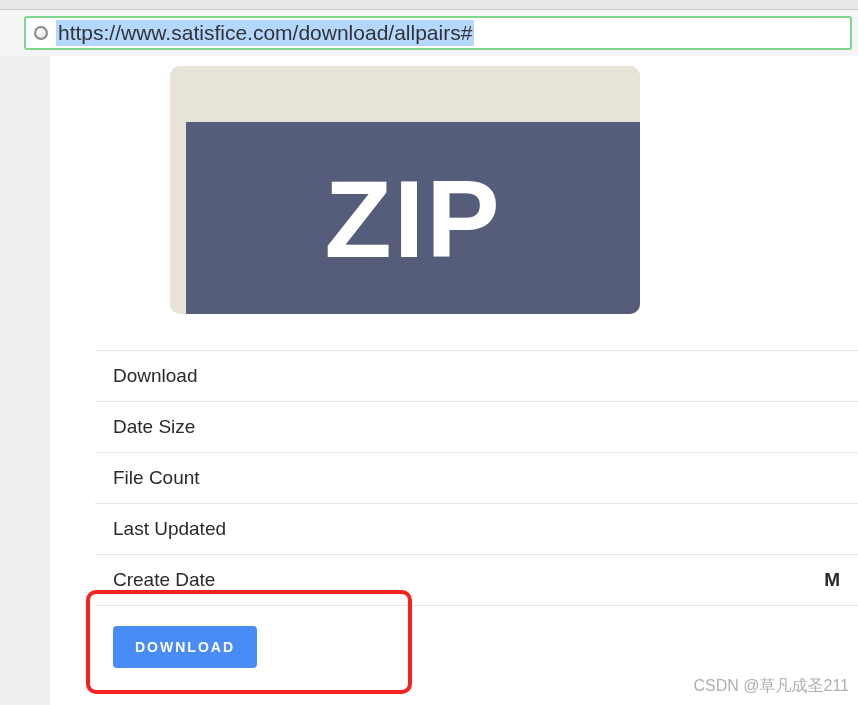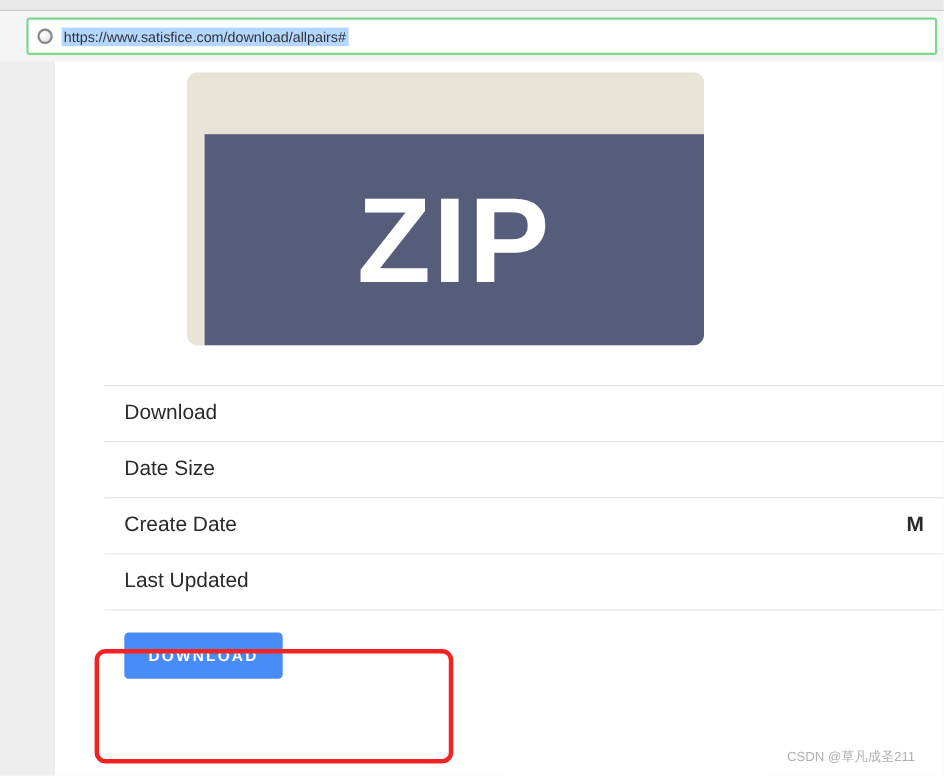--- a/index.html
+++ b/index.html
@@ -33,21 +33,21 @@
     .address-icon {
       width: 14px;
       height: 14px;
       border: 2px solid #888;
       border-radius: 50%;
       margin-right: 8px;
       flex-shrink: 0;
       background: radial-gradient(circle at 30% 30%, #fff, #ddd);
     }
     .address-url {
-      font-size: 13px;
+      font-size: 21px;
       color: #333;
       background: #b3d7ff;
       padding: 1px 2px;
       user-select: text;
     }
     .page-area {
       background: #f5f5f5;
       padding: 0;
       position: relative;
       height: calc(100% - 52px);
@@ -134,23 +134,23 @@
       border: 4px solid #f52222;
       border-radius: 10px;
       left: 86px;
       top: 590px;
       width: 326px;
       height: 104px;
       pointer-events: none;
     }
     .watermark {
       position: absolute;
-      right: 26px;
+      right: 9px;
       bottom: 8px;
-      font-size: 12px;
+      font-size: 16px;
       color: rgba(120,120,120,0.6);
       font-family: "Microsoft YaHei", sans-serif;
       pointer-events: none;
     }
   </style>
 </head>
 <body>
 
 <div class="tab-bar"></div>
 
@@ -171,26 +171,29 @@
     </div>
 
     <div class="info-table">
       <div class="info-row">
         <span>Download</span>
       </div>
       <div class="info-row">
         <span>Date Size</span>
       </div>
       <div class="info-row">
+        <span>File Count</span>
+      </div>
+      <div class="info-row">
+        <span>Last Updated</span>
+      </div>
+      <div class="info-row">
         <span>Create Date</span>
         <span class="right-val">M</span>
       </div>
-      <div class="info-row">
-        <span>Last Updated</span>
-      </div>
       <div class="download-row">
         <button class="download-btn">DOWNLOAD</button>
       </div>
     </div>
 
   </div>
 </div>
 
 <div class="highlight-box"></div>
 

